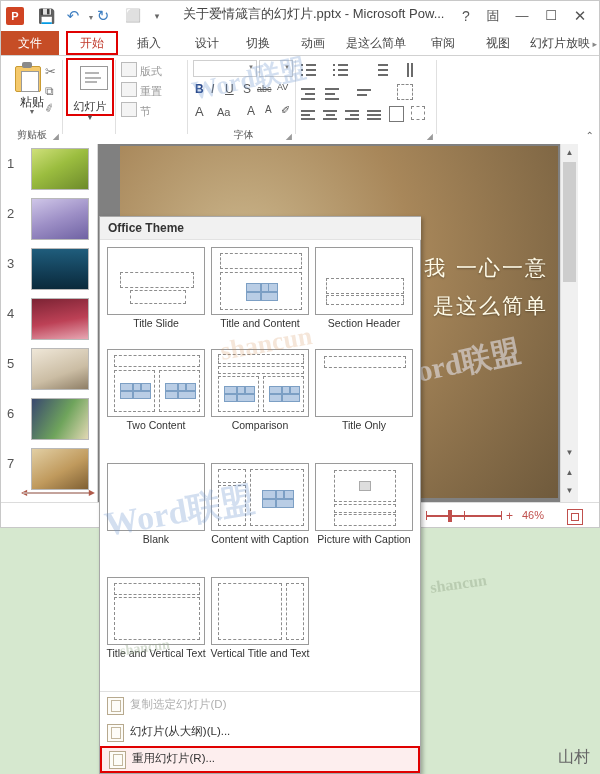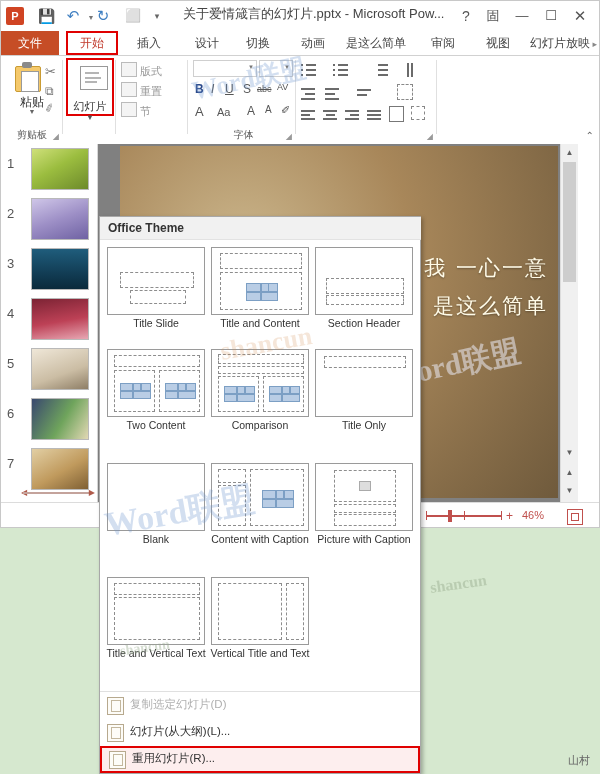--- a/index.html
+++ b/index.html
@@ -167,21 +167,21 @@
   .mitem.hl{background:#fdeeee;border:2px solid #e00000;box-sizing:border-box;}
   .mitem.hl .mlabel{top:3px;}
   .mitem.hl .mico{top:3px;}
 
   
   .wm{position:absolute;font-weight:bold;color:rgba(110,150,205,.30);
       font-family:"Liberation Serif",serif;pointer-events:none;white-space:nowrap;}
   #footer-brand{position:absolute;right:10px;bottom:6px;text-align:right;
                 font-family:"Liberation Serif",serif;}
   #footer-brand .b1{font-size:22px;color:#9b1c1c;letter-spacing:1px;}
-  #footer-brand .b2{font-size:11px;color:#666;}
+  #footer-brand .b2{font-size:16px;color:#666;}
 </style>
 </head>
 <body>
 
 <div id="desktop"></div>
 
 <div id="app">
 
   <div id="titlebar">
     <div class="pp-logo">P</div>

